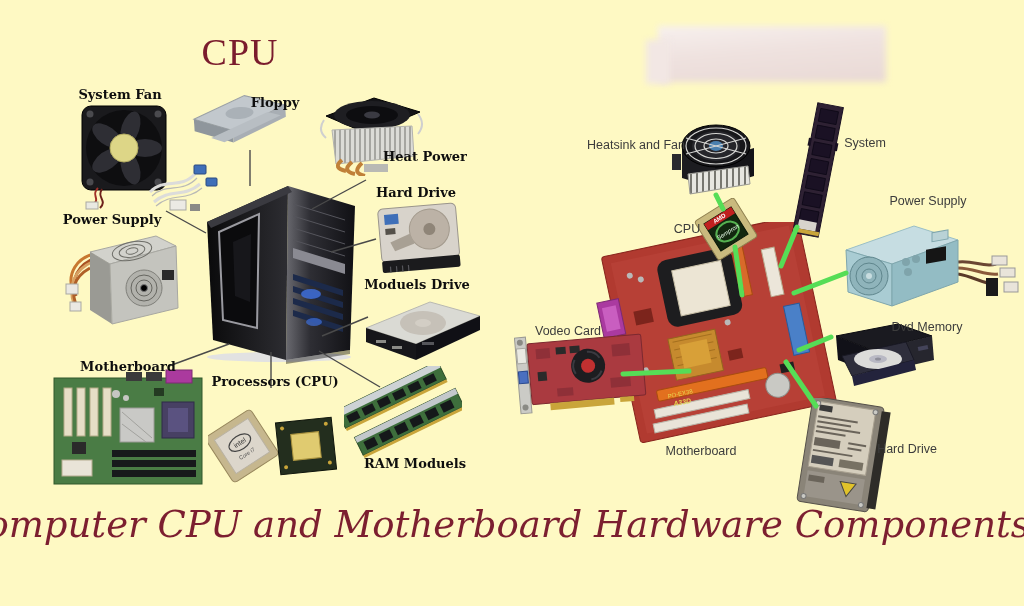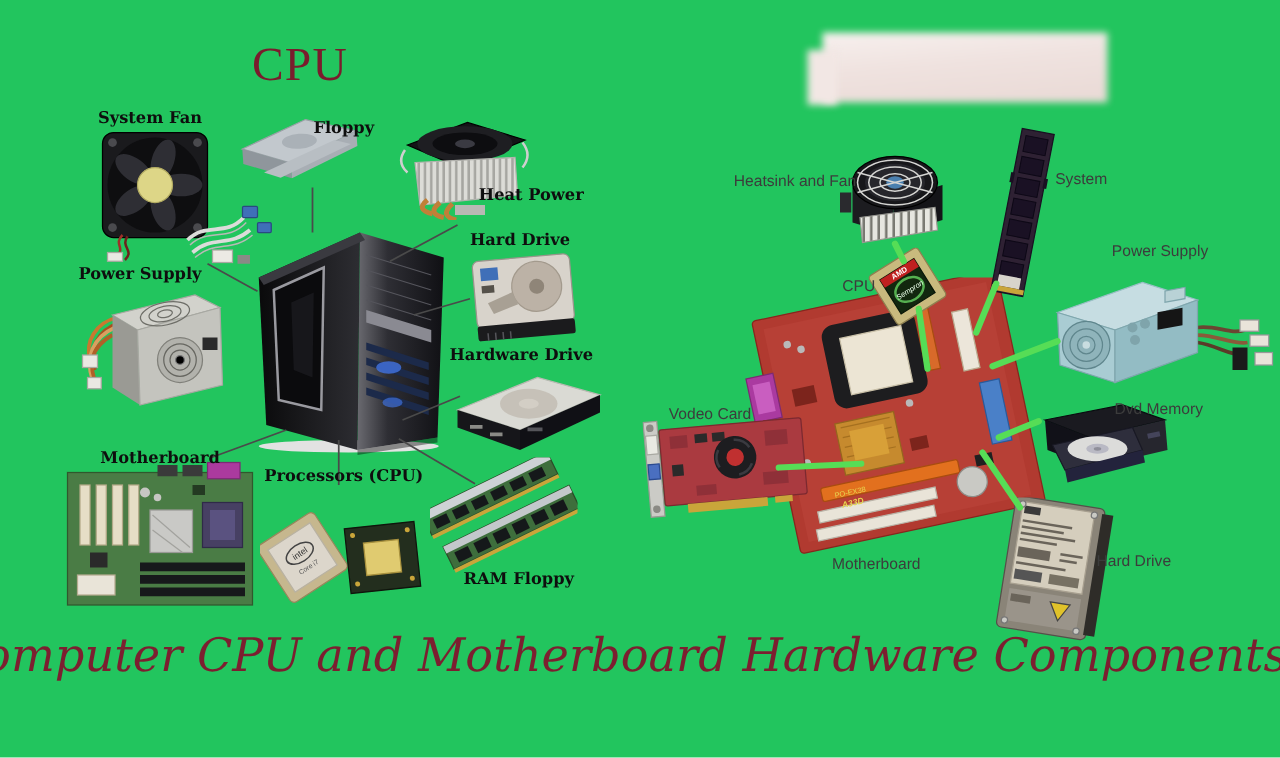--- a/index.html
+++ b/index.html
@@ -1,16 +1,16 @@
 <!DOCTYPE html>
 <html><head>
 <meta charset="utf-8">
 <style>
   html,body{margin:0;padding:0;background:#fff;}
-  .stage{position:relative;width:1024px;height:606px;background:#22c55e;overflow:hidden;
+  .stage{position:relative;width:1024px;height:606px;background:#fef9c3;overflow:hidden;
          font-family:"Liberation Sans",sans-serif;}
   .comp{position:absolute;}
   .lblL{position:absolute;transform:translateX(-50%);font-family:"DejaVu Serif",serif;
         font-weight:700;font-size:13px;color:#0e0e0e;white-space:nowrap;z-index:6;}
   .lblR{position:absolute;transform:translateX(-50%);font-family:"Liberation Sans",sans-serif;
         font-size:12.5px;color:#3c3c3c;white-space:nowrap;z-index:6;}
   .titleL{position:absolute;left:240px;top:30px;transform:translateX(-50%);
         font-family:"Liberation Serif",serif;font-size:38px;color:#7a1c2d;
         letter-spacing:1px;z-index:6;}
   .caption{position:absolute;left:494px;top:503px;transform:translateX(-50%);
@@ -473,24 +473,24 @@
       <line x1="831" y1="337" x2="799" y2="350"></line>
       <line x1="786" y1="362" x2="816" y2="406"></line>
     </g>
   </svg>
 
   <div class="lblL" style="left:120px;top:87px">System Fan</div>
   <div class="lblL" style="left:275px;top:95px">Floppy</div>
   <div class="lblL" style="left:425px;top:149px">Heat Power</div>
   <div class="lblL" style="left:416px;top:185px">Hard Drive</div>
   <div class="lblL" style="left:112px;top:212px">Power Supply</div>
-  <div class="lblL" style="left:417px;top:277px">Hardware Drive</div>
+  <div class="lblL" style="left:417px;top:277px">Moduels Drive</div>
   <div class="lblL" style="left:128px;top:359px">Motherboard</div>
   <div class="lblL" style="left:275px;top:374px">Processors (CPU)</div>
-  <div class="lblL" style="left:415px;top:456px">RAM Floppy</div>
+  <div class="lblL" style="left:415px;top:456px">RAM Moduels</div>
 
   <div class="lblR" style="left:636px;top:138px">Heatsink and Fan</div>
   <div class="lblR" style="left:865px;top:136px">System</div>
   <div class="lblR" style="left:928px;top:194px">Power Supply</div>
   <div class="lblR" style="left:687px;top:222px">CPU</div>
   <div class="lblR" style="left:568px;top:324px">Vodeo Card</div>
   <div class="lblR" style="left:927px;top:320px">Dvd Memory</div>
   <div class="lblR" style="left:907px;top:442px">Hard Drive</div>
   <div class="lblR" style="left:701px;top:444px">Motherboard</div>
 

